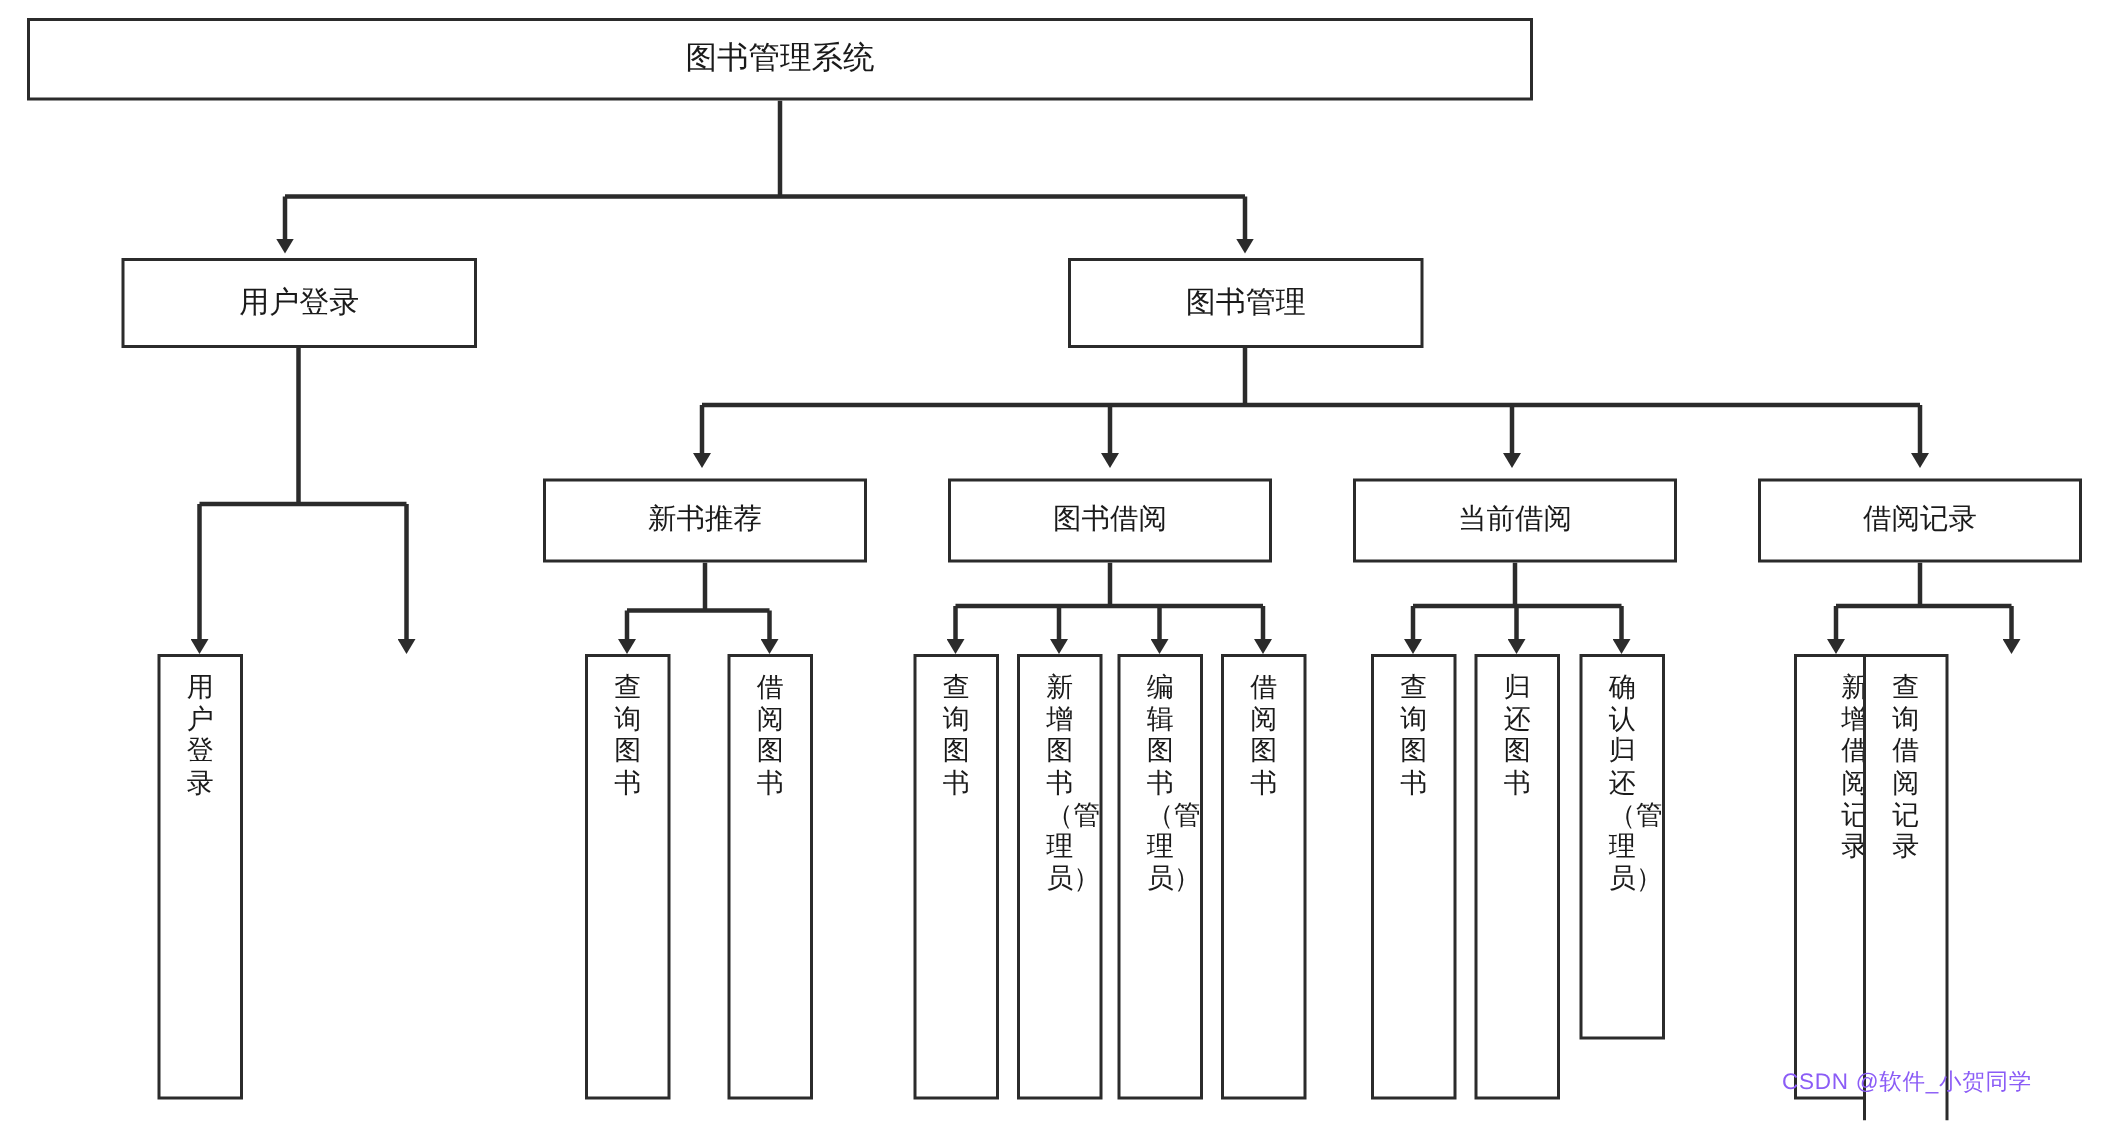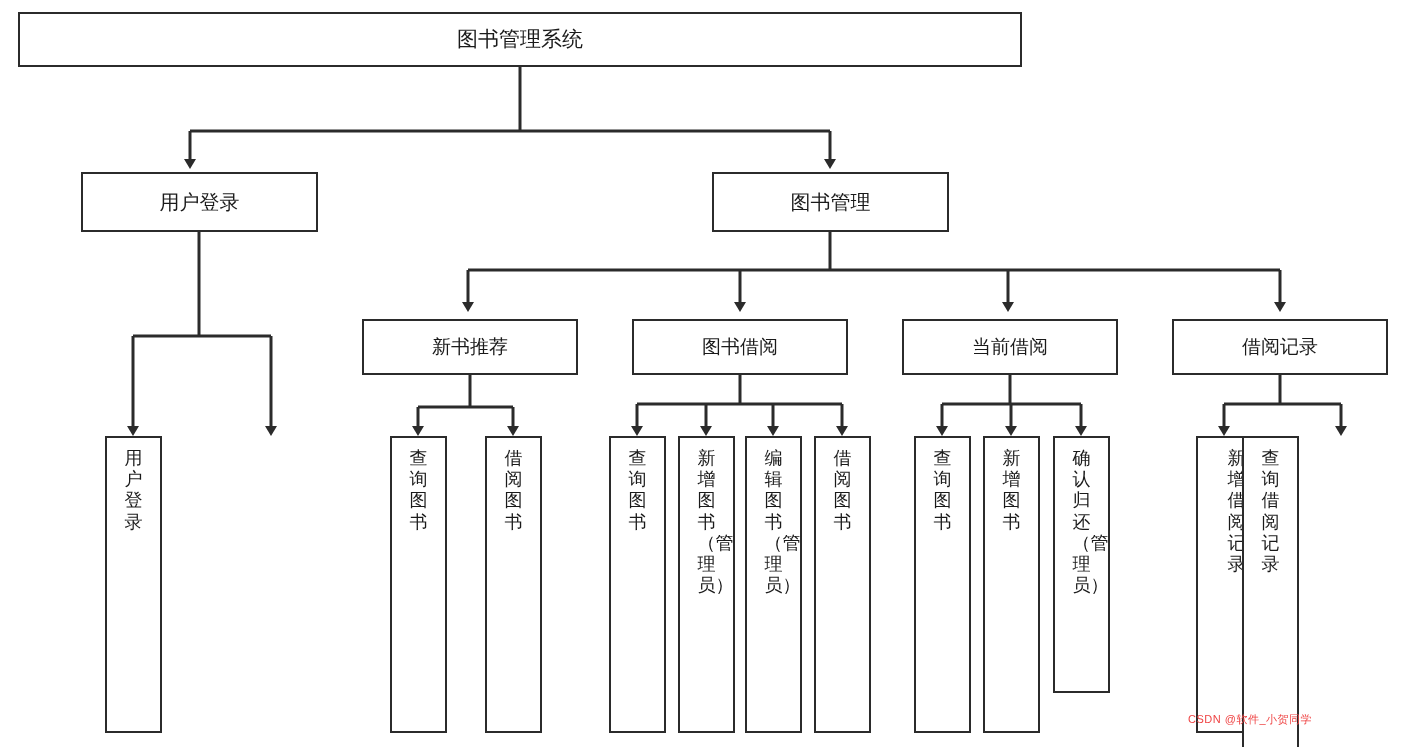--- a/index.html
+++ b/index.html
@@ -63,22 +63,22 @@
     left: 0;
     top: 0;
     width: 1405px;
     height: 747px;
     pointer-events: none;
   }
   .watermark {
     position: absolute;
     left: 1188px;
     top: 712px;
-    font-size: 11px;
-    color: #ef4444;
+    font-size: 15px;
+    color: #8b5cf6;
     white-space: nowrap;
     letter-spacing: 0.5px;
   }
 </style>
 </head>
 <body>
 
 <div id="canvas">
 
   <svg class="links" viewBox="0 0 1405 747">
@@ -176,21 +176,21 @@
     <span class="vlabel">编辑图书（管理员）</span>
   </div>
   <div class="node leaf" style="left:814px; top:436px; width:57px; height:297px;">
     <span class="vlabel">借阅图书</span>
   </div>
 
   <div class="node leaf" style="left:914px; top:436px; width:57px; height:297px;">
     <span class="vlabel">查询图书</span>
   </div>
   <div class="node leaf" style="left:983px; top:436px; width:57px; height:297px;">
-    <span class="vlabel">新增图书</span>
+    <span class="vlabel">归还图书</span>
   </div>
   <div class="node leaf" style="left:1053px; top:436px; width:57px; height:257px;text-align:right;">
     <span class="vlabel">确认归还（管理员）</span>
   </div>
 
   <div class="node leaf" style="left:1196px; top:436px; width:57px; height:297px;padding-left:24px;">
     <span class="vlabel">新增借阅记录</span>
   </div>
   <div class="node leaf" style="left:1242px; top:436px; width:57px; height:326px;">
     <span class="vlabel">查询借阅记录</span>

